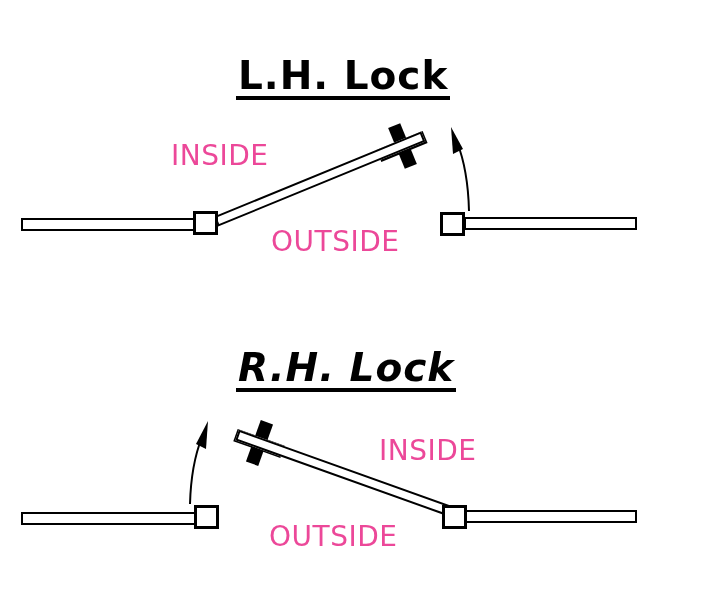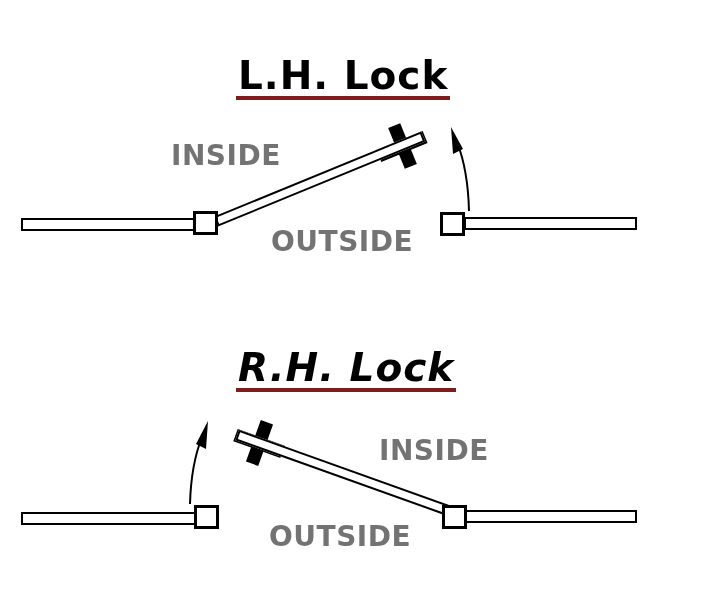--- a/index.html
+++ b/index.html
@@ -7,29 +7,29 @@
     position:relative;
     width:725px;height:598px;
     background:#ffffff;
     font-family:"DejaVu Sans","Liberation Sans",sans-serif;
     overflow:hidden;
   }
   .title{
     position:absolute;
     font-size:39px;font-weight:bold;line-height:1;
     color:#000;letter-spacing:1px;
-    border-bottom:4px solid #7f1d1d;
+    border-bottom:4px solid #000000;
     padding:0 2px 1px 2px;
     z-index:6;
     white-space:nowrap;
   }
   .label{
     position:absolute;
-    font-size:28px;font-weight:bold;line-height:1;
-    color:#737373;letter-spacing:0.5px;
+    font-size:28px;font-weight:normal;line-height:1;
+    color:#ec4899;letter-spacing:0.5px;
     z-index:6;
     white-space:nowrap;
   }
   .wall{
     position:absolute;
     height:13px;
     background:#fff;
     border:2px solid #000;
     box-sizing:border-box;
     z-index:2;

